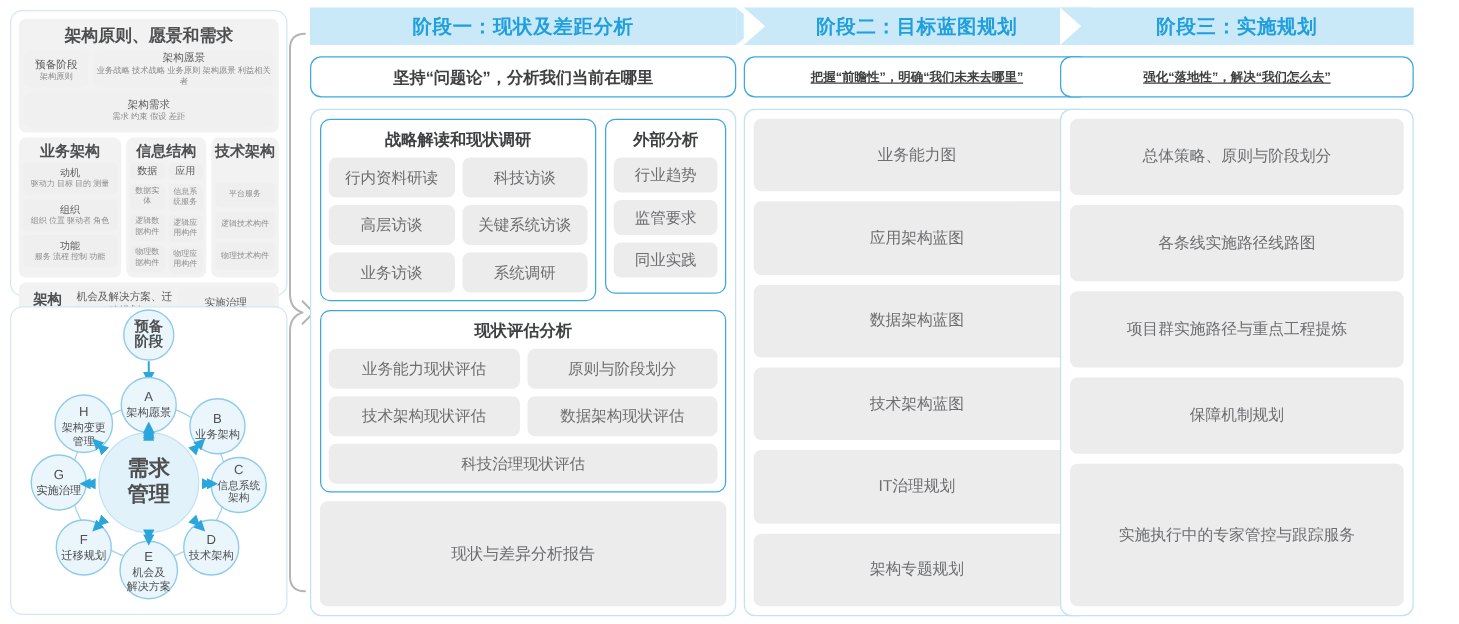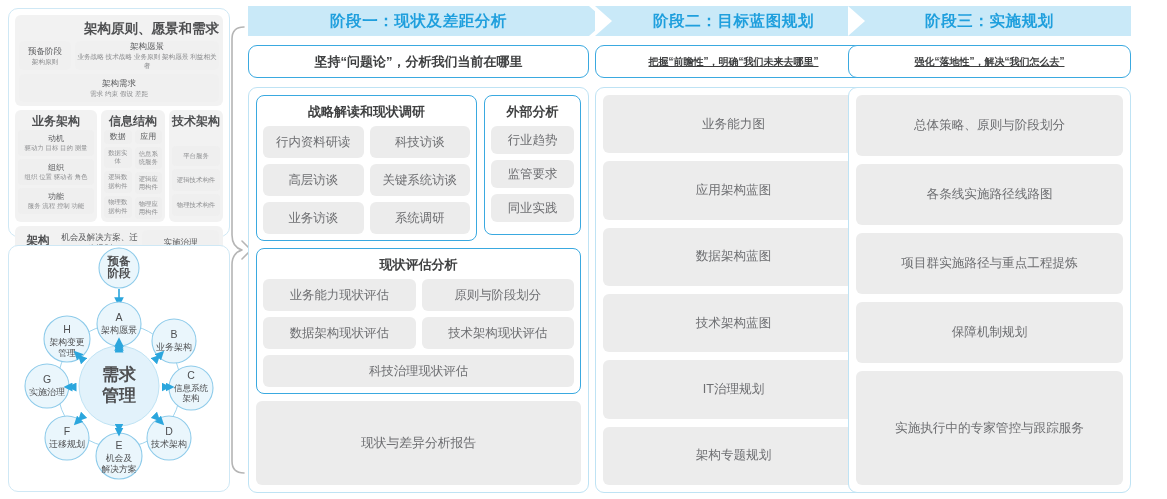--- a/index.html
+++ b/index.html
@@ -29,21 +29,21 @@
     display:flex;flex-direction:column;align-items:center;justify-content:center;
     text-align:center;color:#6d6e71;
   }
   .gbox-title{font-weight:normal;font-size:8.5px;line-height:11px;color:#5a5b5d;}
   .gbox-sub{font-size:6.6px;line-height:9px;color:#8a8b8d;}
 
   .sect{background:#f2f2f2;border-radius:6px;padding:4px;box-sizing:border-box;}
 
   
   .t-main{margin-bottom:4px;}
-  .t-title{font-weight:bold;font-size:13.5px;text-align:right;color:#4e4f51;line-height:20px;}
+  .t-title{font-weight:bold;font-size:13.5px;text-align:center;color:#4e4f51;line-height:20px;}
   .t-r1{display:flex;gap:4px;margin-top:2px;}
   .t-prep{width:52px;min-height:28px;}
   .t-vis{flex:1;min-height:28px;}
   .t-req{margin-top:4px;min-height:28px;}
 
   
   .mid{display:flex;gap:4px;margin-bottom:4px;}
   .mcol{flex:1;background:#f2f2f2;border-radius:6px;padding:3px;box-sizing:border-box;}
   .mcol.biz{flex:0 0 82px;}
   .mcol.tech{flex:0 0 54px;}
@@ -375,22 +375,22 @@
           </div>
         </div>
 
         <div class="gcard">
           <div class="gcard-hd">现状评估分析</div>
           <div class="chiprow">
             <div class="chip">业务能力现状评估</div>
             <div class="chip">原则与阶段划分</div>
           </div>
           <div class="chiprow">
+            <div class="chip">技术架构现状评估</div>
             <div class="chip">数据架构现状评估</div>
-            <div class="chip">技术架构现状评估</div>
           </div>
           <div class="chiprow">
             <div class="chip">科技治理现状评估</div>
           </div>
         </div>
 
         <div class="chiprow" style="flex:1">
           <div class="bigchip">现状与差异分析报告</div>
         </div>
       </div>

